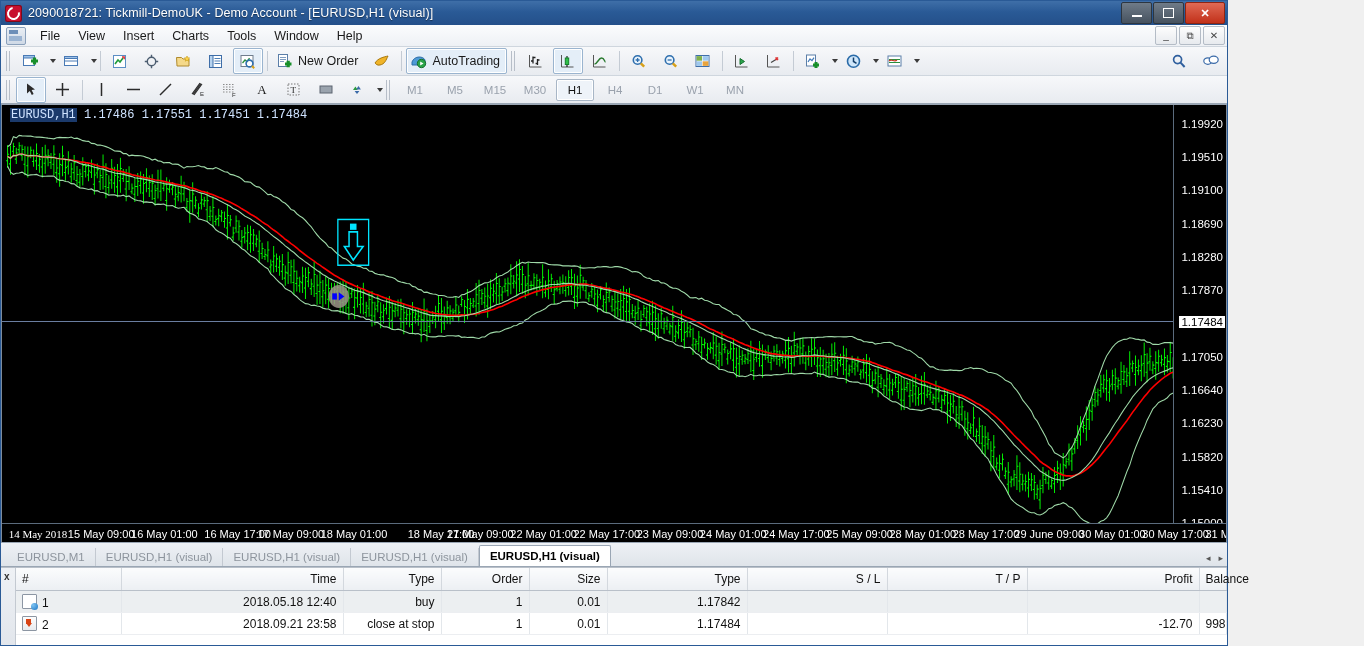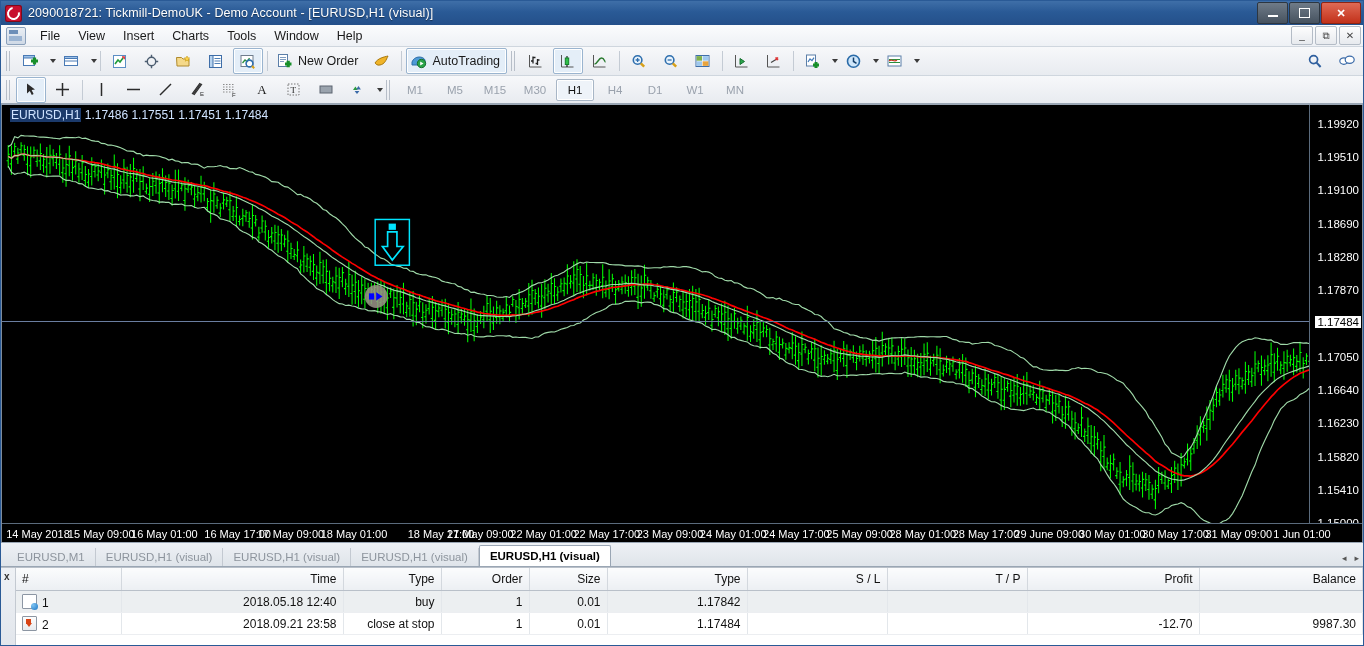--- a/index.html
+++ b/index.html
@@ -3,21 +3,21 @@
 <meta charset="utf-8">
 <style>
   html,body{margin:0;padding:0;}
   body{
     width:1364px;height:646px;overflow:hidden;
     font-family:"Liberation Sans", sans-serif;
     font-size:12px;
     background:#f0f0f0;
     -webkit-font-smoothing:antialiased;
   }
-  .app{width:1364px;height:646px;position:relative;display:flex;flex-direction:column;
+  .app{width:1228px;height:646px;position:relative;display:flex;flex-direction:column;
        background:#d6e2f0;
        border:1px solid #2a5a96;box-sizing:border-box;}
 
   
   .titlebar{height:24px;flex:0 0 24px;display:flex;align-items:center;
     background:linear-gradient(#3f6fa8,#2a5a96 45%,#24508a);
     color:#fff;padding:0 0 0 4px;position:relative;}
   .tb-icon{width:17px;height:17px;border-radius:3px;background:#c8102e;
      display:flex;align-items:center;justify-content:center;margin-right:6px;flex:0 0 auto;
      box-shadow:0 0 0 1px #7a0a1c inset;}
@@ -67,21 +67,21 @@
   .toolbar2{height:27px;flex:0 0 27px;display:flex;align-items:center;
      background:linear-gradient(#f7f8fa,#e8ebf0);border-bottom:2px solid #9aa6b4;padding-left:2px;}
   .tf{height:20px;min-width:26px;padding:0 5px;display:flex;align-items:center;justify-content:center;
      font-size:11.5px;color:#9aa2ad;border:1px solid transparent;border-radius:2px;margin:0 1px;}
   .tf.on{color:#111;background:#eef3f9;border-color:#a8b6c6;box-shadow:inset 0 0 0 1px #fff;}
 
   
   .chartwrap{flex:1 1 auto;position:relative;background:#000;overflow:hidden;
      border:1px solid #7e8c9c;border-top:none;border-bottom:none;}
   .chart-svg{position:absolute;inset:0;width:100%;height:100%;display:block;}
-  .ohlc{position:absolute;left:8px;top:3px;color:#cfe3ff;font-size:12px;white-space:nowrap;z-index:4;}
+  .ohlc{position:absolute;left:8px;top:3px;color:#cfe3ff;font-size:12px;white-space:nowrap;z-index:4;font-family:Liberation Mono, monospace;}
   .ohlc .sym{background:#1b3a6b;padding:0 1px;}
   .yaxis{position:absolute;right:0;top:0;bottom:0;width:52px;background:#000;
      border-left:1px solid #5b6b7d;z-index:3;}
   .ytick{position:absolute;right:3px;color:#fff;font-size:11.5px;transform:translateY(-50%);white-space:nowrap;}
   .ytick.cur{background:#fff;color:#000;padding:0 2px;right:1px;}
   .xaxis{position:absolute;left:0;right:0;bottom:0;height:18px;background:#000;
      border-top:1px solid #5b6b7d;z-index:3;}
   .xtick{position:absolute;bottom:2px;color:#fff;font-size:11px;transform:translateX(-50%);white-space:nowrap;}
 
   
@@ -450,21 +450,21 @@
         <div class="ytick" style="top: 42.381%;">1.17870</div>
         <div class="ytick" style="top: 57.619%;">1.17050</div>
         <div class="ytick" style="top: 65.2381%;">1.16640</div>
         <div class="ytick" style="top: 72.8571%;">1.16230</div>
         <div class="ytick" style="top: 80.4762%;">1.15820</div>
         <div class="ytick" style="top: 88.0952%;">1.15410</div>
         <div class="ytick" style="top: 95.7143%;">1.15000</div>
         <div class="ytick cur" style="top: 49.554%;">1.17484</div>
       </div>
     <div class="xaxis" id="xaxis">
-        <div class="xtick" style="left: 36px;">14 May 2018</div>
+        <div class="xtick" style="left: 36px; font-family: Liberation Serif, serif;">14 May 2018</div>
         <div class="xtick" style="left: 99.2px;">15 May 09:00</div>
         <div class="xtick" style="left: 162.4px;">16 May 01:00</div>
         <div class="xtick" style="left: 225.6px; padding-left: 20px;">16 May 17:00</div>
         <div class="xtick" style="left: 288.8px;">17 May 09:00</div>
         <div class="xtick" style="left: 352px;">18 May 01:00</div>
         <div class="xtick" style="left: 439px;">18 May 17:00</div>
         <div class="xtick" style="left: 478.4px;">21 May 09:00</div>
         <div class="xtick" style="left: 541.6px;">22 May 01:00</div>
         <div class="xtick" style="left: 604.8px;">22 May 17:00</div>
         <div class="xtick" style="left: 668px;">23 May 09:00</div>

